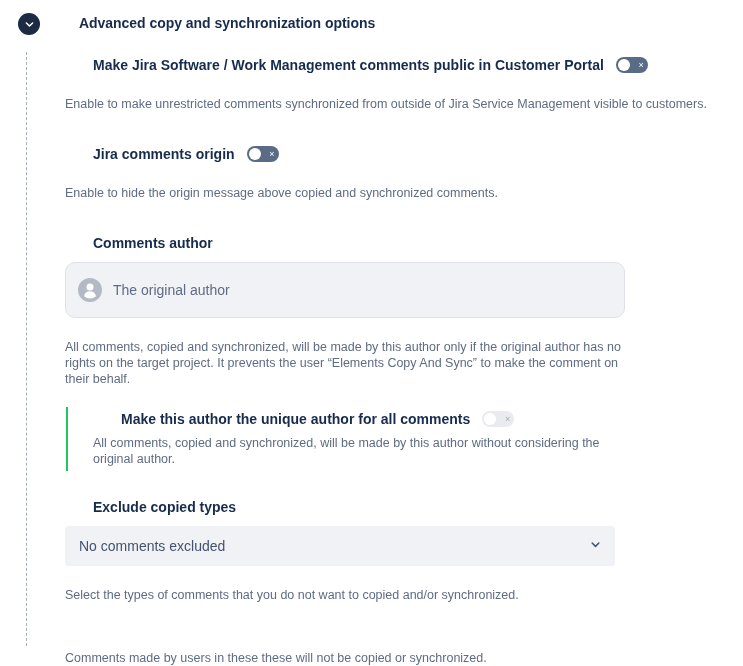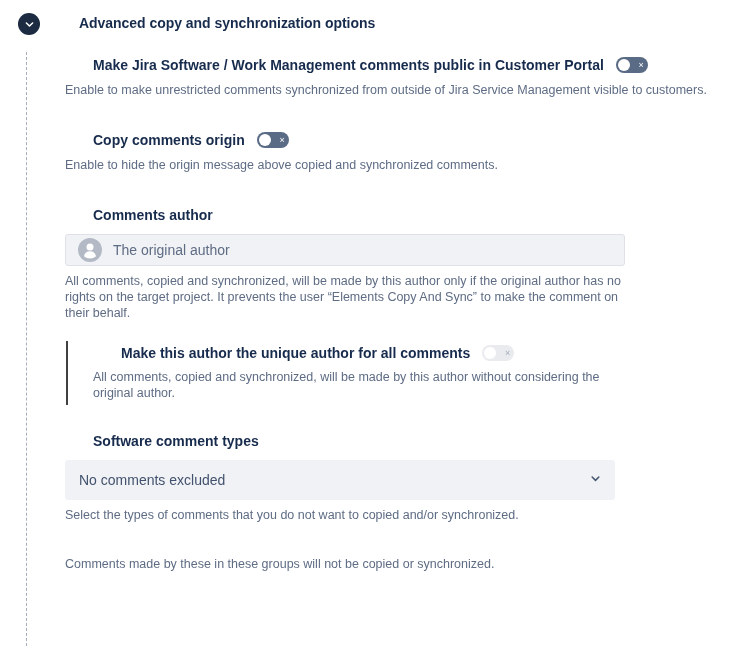--- a/index.html
+++ b/index.html
@@ -81,21 +81,21 @@
     font-weight: 700;
     line-height: 20px;
     color: #172B4D;
     padding-left: 28px;
   }
 
   .desc {
     font-size: 12.5px;
     line-height: 16px;
     color: #5E6C84;
-    margin-top: 7px;
+    margin-top: 21px;
     max-width: 660px;
   }
   .desc.narrow { max-width: 560px; }
 
   
   .toggle {
     position: relative;
     width: 32px;
     height: 16px;
     border-radius: 8px;
@@ -126,25 +126,25 @@
     color: #FFFFFF;
     font-family: "Liberation Sans", sans-serif;
   }
   .toggle.disabled { background: #E9EBEF; }
   .toggle.disabled .knob { background: #FFFFFF; }
   .toggle.disabled .mark { color: #A5ADBA; }
 
   
   .author-field {
     margin-top: 9px;
-    height: 32px;
+    height: 56px;
     box-sizing: border-box;
     background: #F1F2F5;
     border: 1px solid #DFE1E6;
-    border-radius: 3px;
+    border-radius: 10px;
     display: flex;
     align-items: center;
     padding: 0 12px;
     gap: 11px;
     width: 560px;
   }
   .avatar {
     width: 24px;
     height: 24px;
     border-radius: 50%;
@@ -158,21 +158,21 @@
   .author-value {
     font-size: 14px;
     line-height: 20px;
     color: #5E6C84;
   }
 
   
   .sub-block {
     margin-top: 20px;
     margin-left: 1px;
-    border-left: 2px solid #404040;
+    border-left: 2px solid #22c55e;
     padding-left: 25px;
     padding-top: 2px;
     padding-bottom: 4px;
   }
   .sub-block .desc { max-width: 548px; margin-top: 6px; }
 
   
   .select {
     margin-top: 9px;
     height: 40px;
@@ -222,21 +222,21 @@
         <span class="mark">×</span>
       </button>
     </div>
     <div class="desc">Enable to make unrestricted comments synchronized from outside of Jira Service Management visible to customers.</div>
   </div>
 
   <div class="gap-xl"></div>
 
   <div class="field-block">
     <div class="row-title">
-      <span class="label">Copy comments origin</span>
+      <span class="label">Jira comments origin</span>
       <button class="toggle">
         <span class="knob"></span>
         <span class="mark">×</span>
       </button>
     </div>
     <div class="desc">Enable to hide the origin message above copied and synchronized comments.</div>
   </div>
 
   <div class="gap-xl"></div>
 
@@ -261,31 +261,31 @@
           <span class="mark">×</span>
         </button>
       </div>
       <div class="desc">All comments, copied and synchronized, will be made by this author without considering the original author.</div>
     </div>
   </div>
 
   <div class="gap-lg"></div>
 
   <div class="field-block">
-    <div class="label">Software comment types</div>
+    <div class="label">Exclude copied types</div>
     <div class="select">
       <span class="select-value">No comments excluded</span>
       <span class="chev">
         <svg width="13" height="13" viewBox="0 0 14 14" fill="none" aria-hidden="true">
           <path d="M3.4 5.4L7 9L10.6 5.4" stroke="#44546F" stroke-width="1.6" stroke-linecap="round" stroke-linejoin="round"></path>
         </svg>
       </span>
     </div>
     <div class="desc">Select the types of comments that you do not want to copied and/or synchronized.</div>
   </div>
 
   <div class="gap-lg"></div>
 
   <div class="field-block">
-    <div class="desc">Comments made by these in these groups will not be copied or synchronized.</div>
+    <div class="desc">Comments made by users in these these will not be copied or synchronized.</div>
   </div>
 
 </div>
 
 </body></html>

